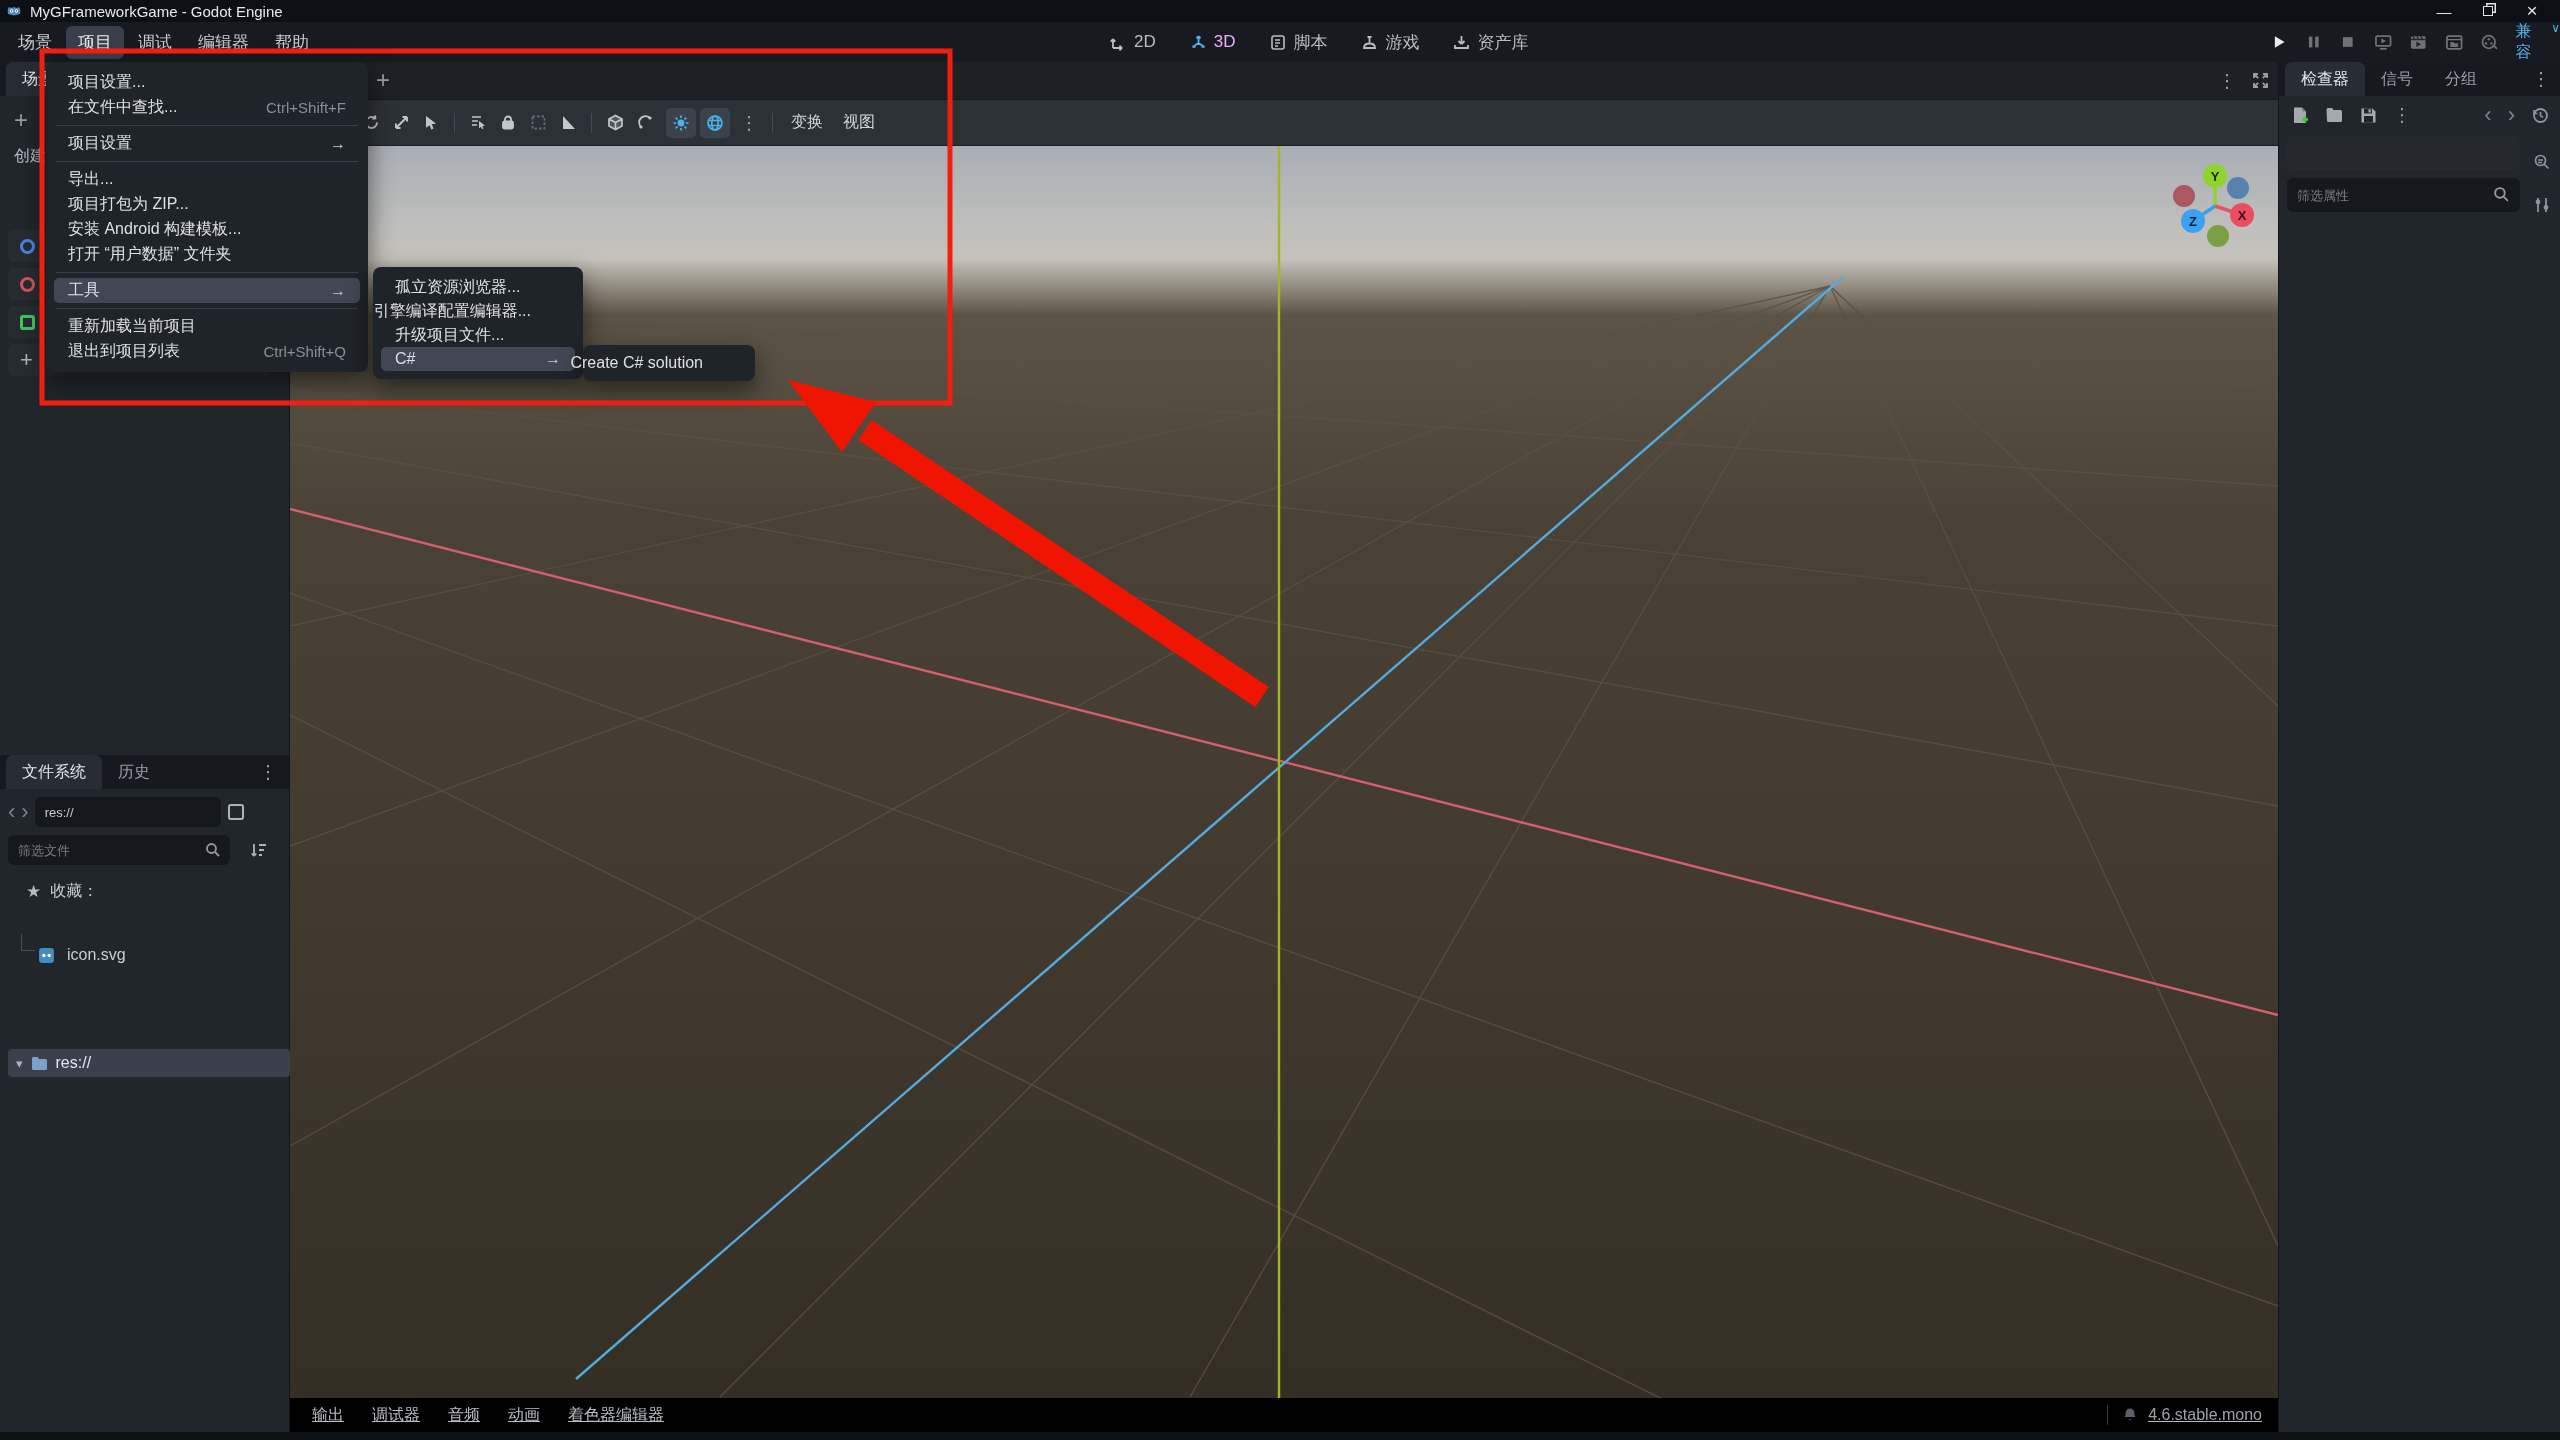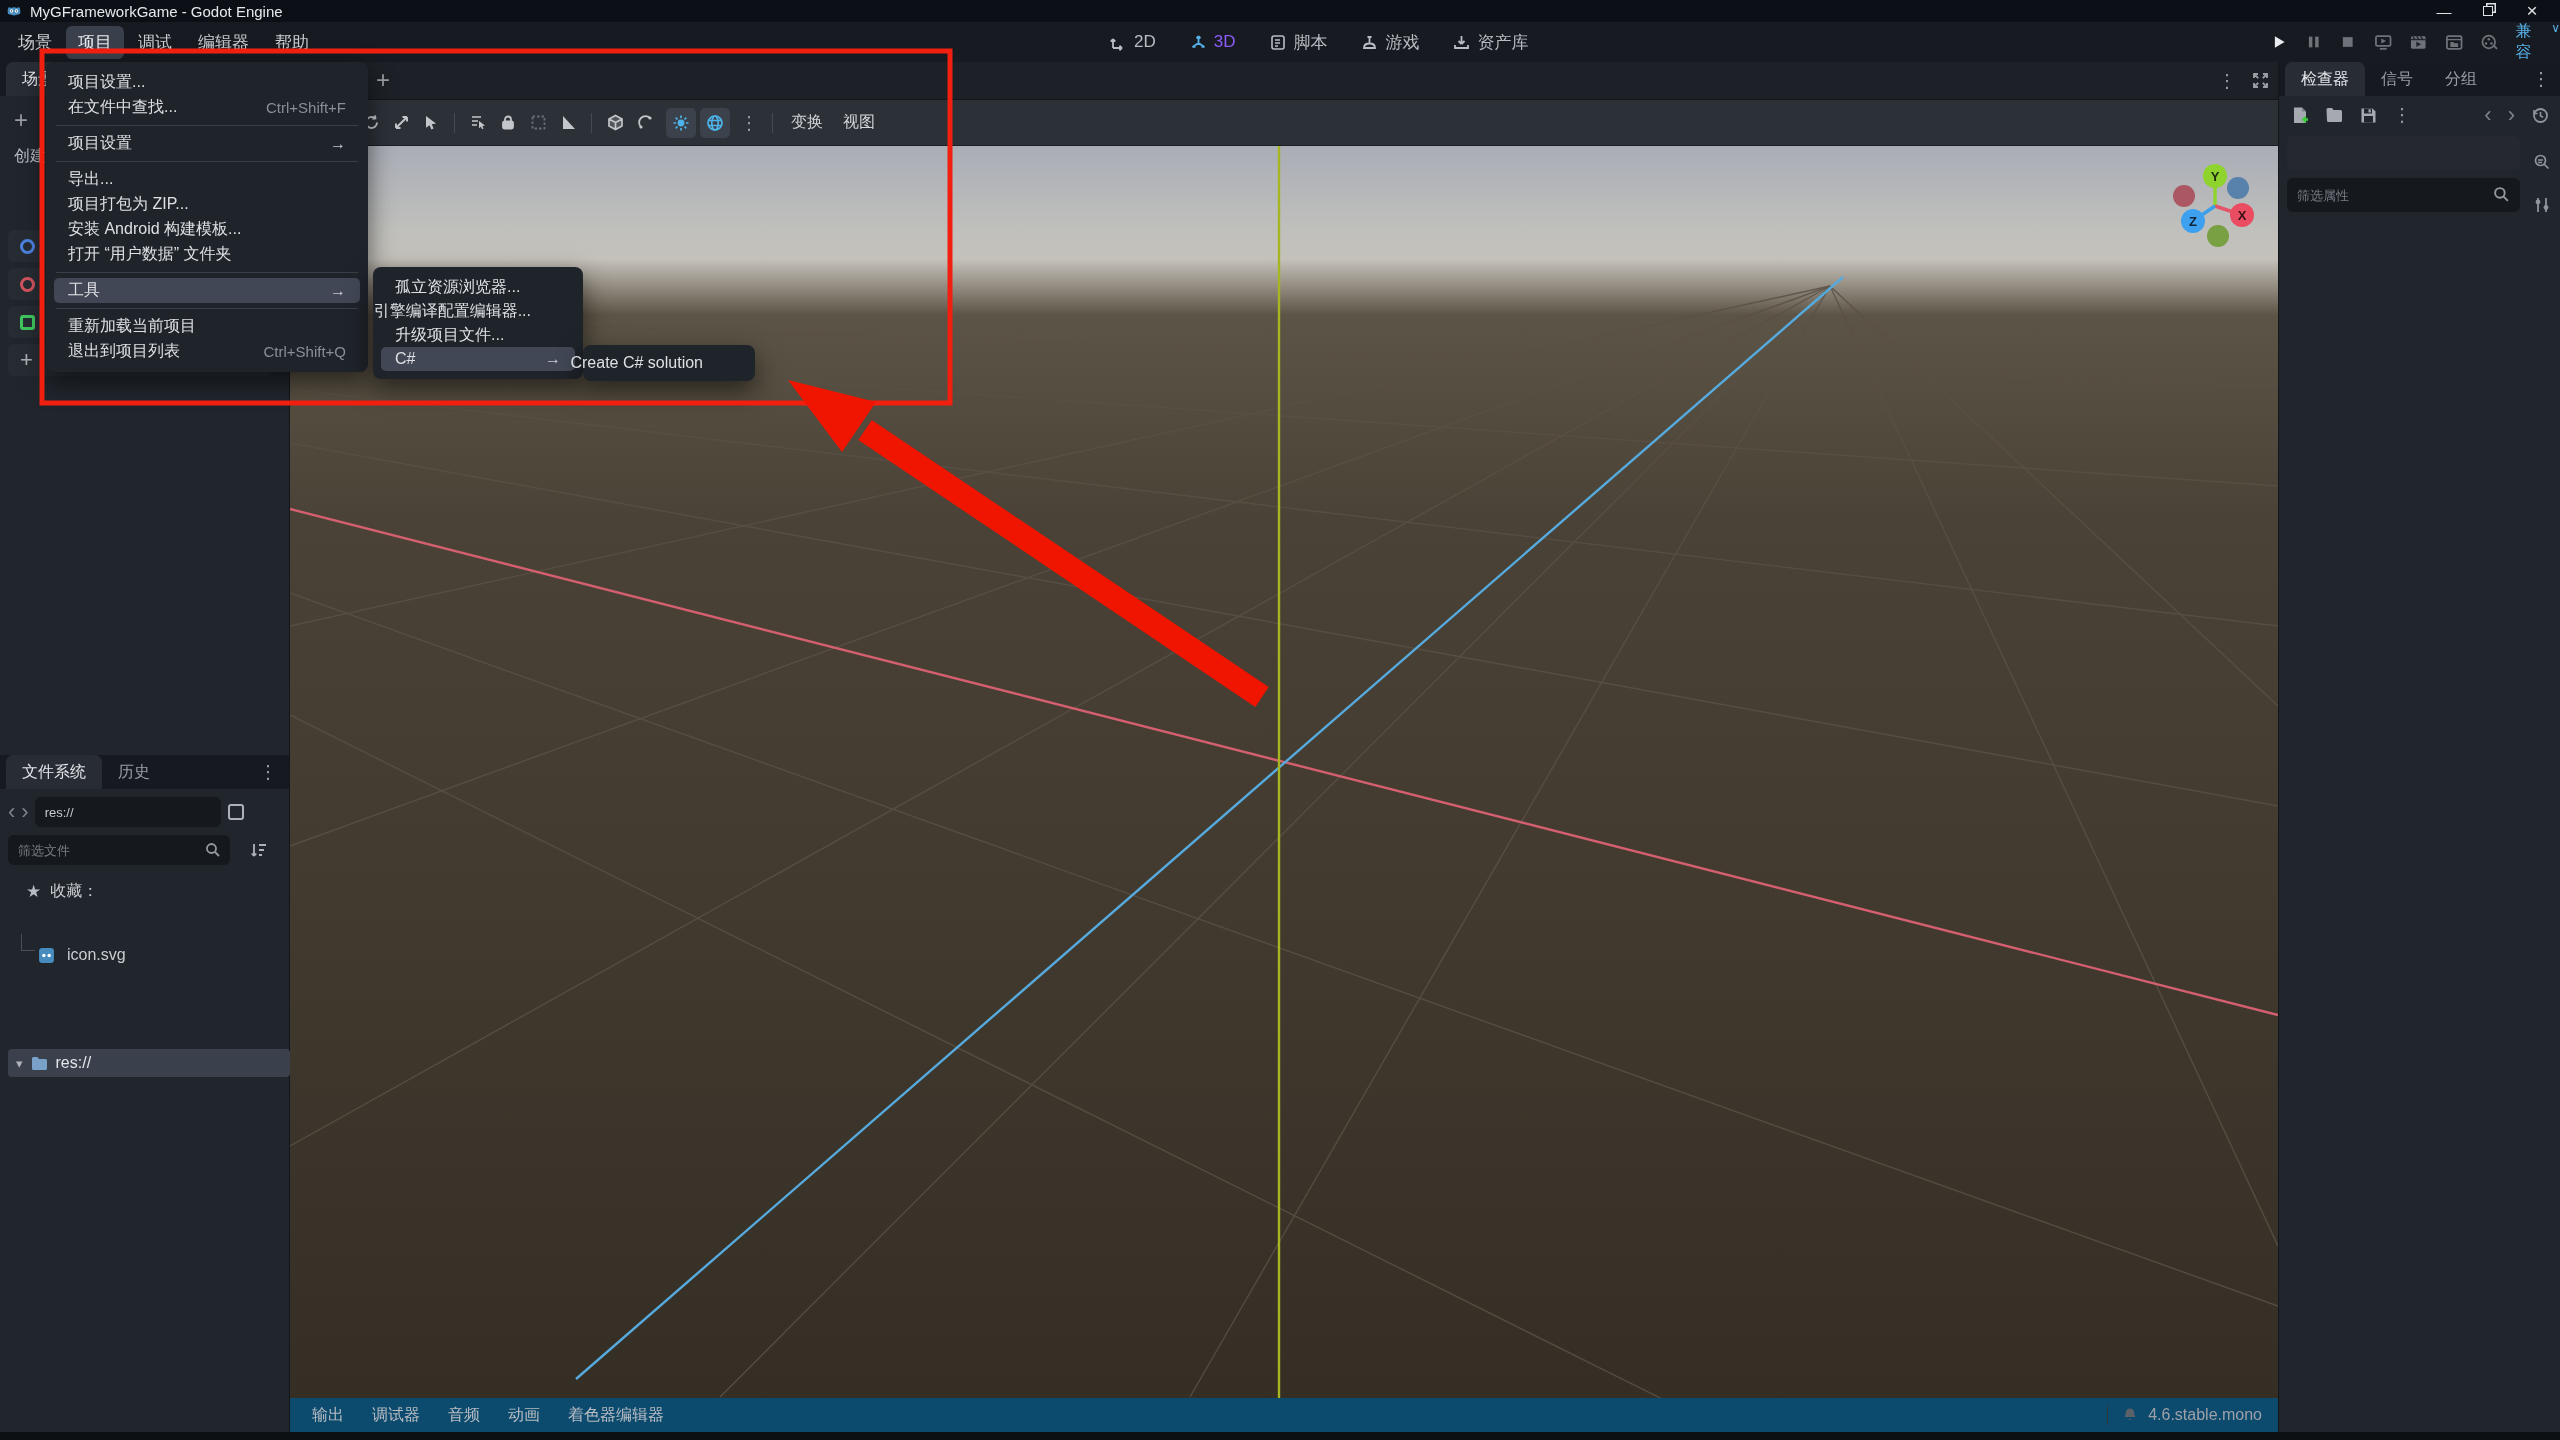--- a/index.html
+++ b/index.html
@@ -7,21 +7,21 @@
   #app{position:relative;width:2560px;height:1440px;overflow:hidden;background:#23272e;color:#d6d8dc;font-size:17px;}
   .abs{position:absolute;}
   
   #titlebar{left:0;top:0;width:2560px;height:22px;background:#0c1016;display:flex;align-items:center;padding:0 6px;font-size:15px;color:#e6e8ec;}
   .wctl{width:44px;height:22px;display:flex;align-items:center;justify-content:center;color:#dfe2e6;font-size:15px;}
   
   #menubar{left:0;top:22px;width:2560px;height:40px;background:#171b21;display:flex;align-items:center;}
   .menu-item{padding:5px 12px;border-radius:6px;color:#c9ccd1;font-size:17px;}
   .menu-item.active{background:#3a404b;color:#e8eaee;}
   .ws-tab{display:flex;align-items:center;gap:7px;color:#b9bcc2;font-size:17px;padding:4px 10px;}
-  .ws-tab.active{color:#8b5cf6;}
+  .ws-tab.active{color:#f0abfc;}
   .ws-tab svg{display:block;}
   
   .dock{background:#21262d;border-right:1px solid #121519;}
   .tabbar{display:flex;align-items:flex-end;height:34px;background:#16191f;}
   .dtab{padding:7px 16px 6px;font-size:16px;color:#989da5;}
   .dtab.active{background:#282d35;color:#e3e5e9;border-radius:7px 7px 0 0;}
   .vdots{color:#9ba0a8;font-size:18px;letter-spacing:0;}
   .inputbox{background:#15181d;border-radius:6px;color:#c6cad0;font-size:13px;border:none;outline:none;padding:0 10px;}
   .inputbox::placeholder{color:#787d86;}
   .chev{color:#7e838c;font-size:22px;line-height:1;}
@@ -34,21 +34,21 @@
   .mi.hl{background:#414754;}
   .msep{height:1px;background:#3a3f47;margin:5px 10px;}
   
   #scenetabs{background:#1d2127;border-bottom:1px solid #14171c;}
   #vtoolbar{background:#2c3138;border-bottom:1px solid #1a1d22;display:flex;align-items:center;}
   .ticon{width:30px;height:30px;display:flex;align-items:center;justify-content:center;border-radius:5px;}
   .ticon.on{background:#3b424c;}
   .tsep{width:1px;height:20px;background:#454a52;margin:0 8px;}
   .tmenu{color:#d2d4d9;font-size:16px;padding:4px 10px;border-radius:5px;}
   
-  #bottombar{background:#0c4a6e;display:flex;align-items:center;font-size:16px;color:#b9bdc3;}
+  #bottombar{background:#000000;display:flex;align-items:center;font-size:16px;color:#b9bdc3;text-decoration:underline;}
   .bpanel{padding:6px 14px;}
   
   #annot{z-index:99;pointer-events:none;}
   .rowbtn{background:#272c33;border-radius:6px;display:flex;align-items:center;padding:0 12px;}
   .ring{width:15px;height:15px;border-radius:50%;border:3px solid;}
 </style>
 </head>
 <body>
 
 <div id="app">

